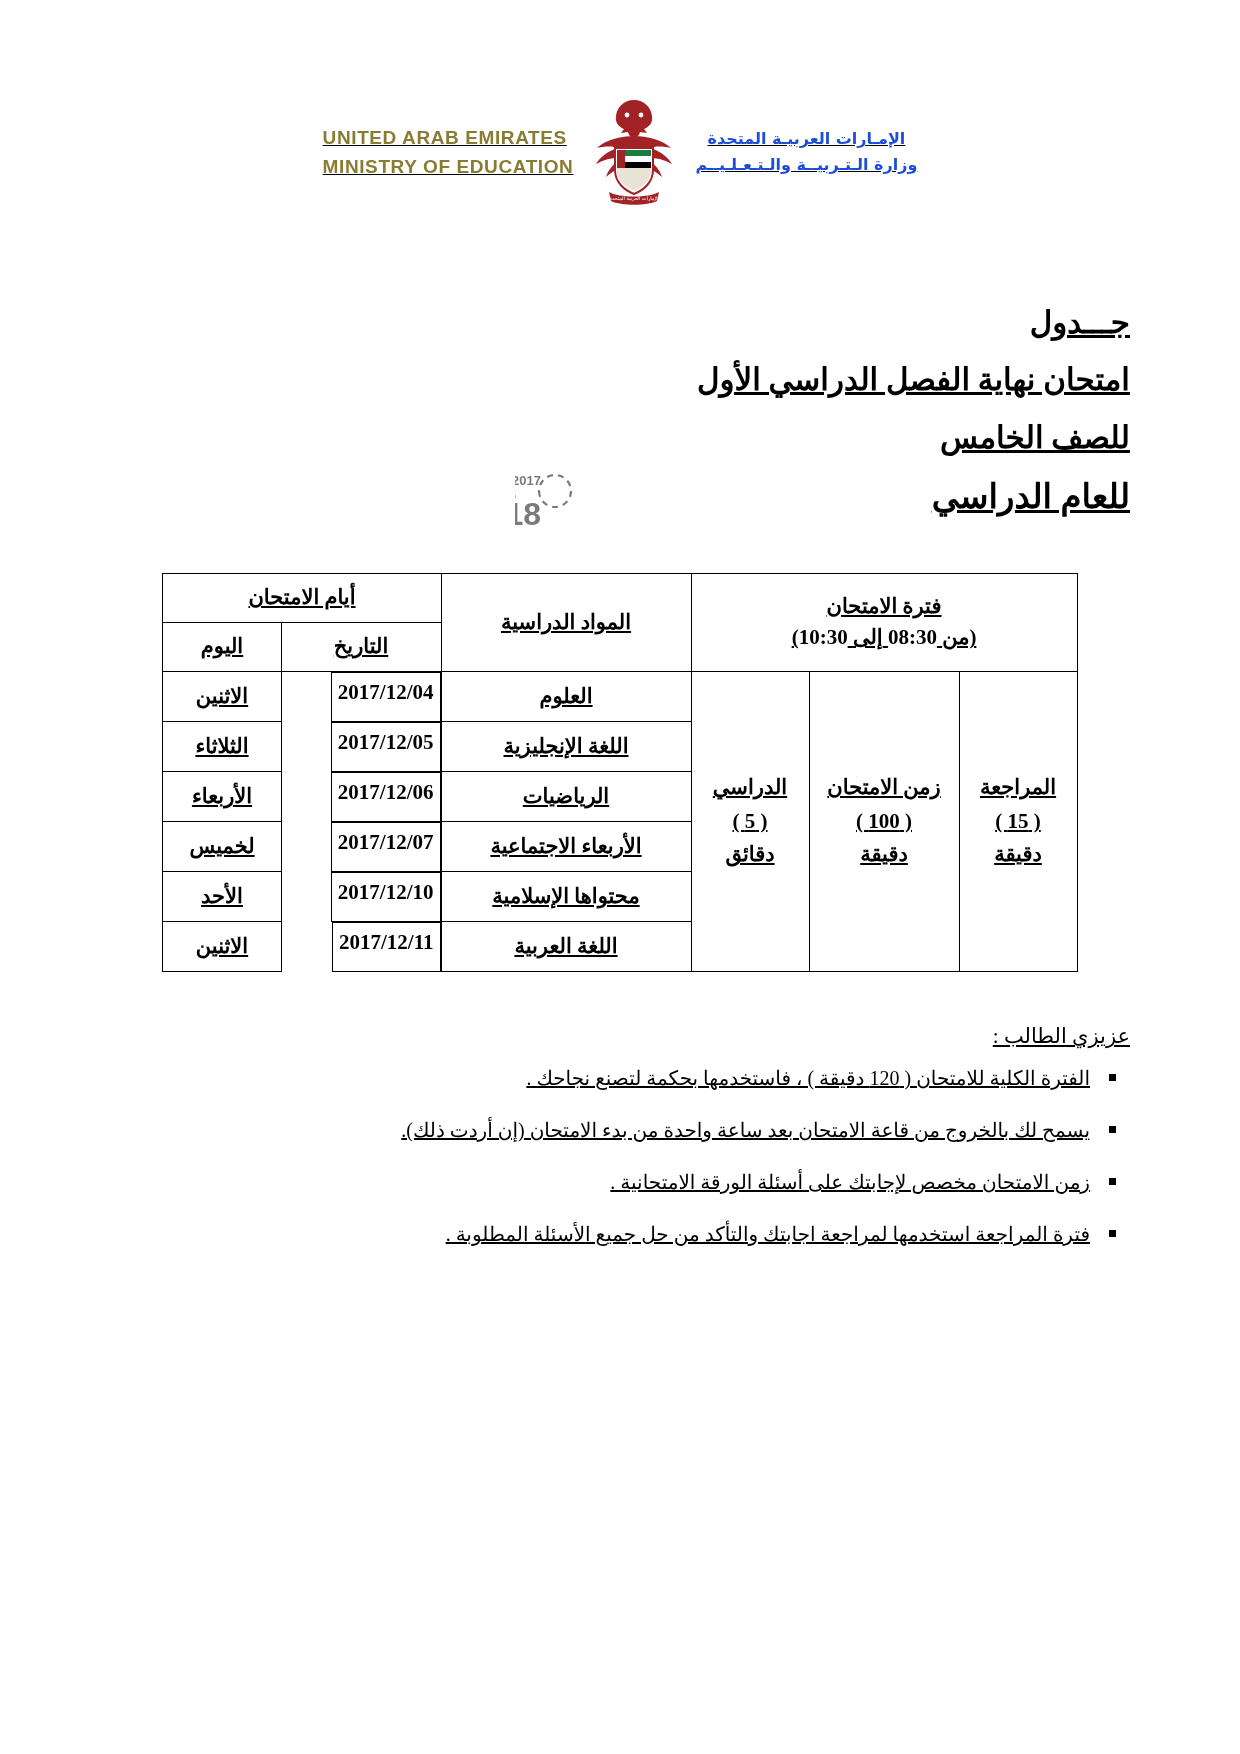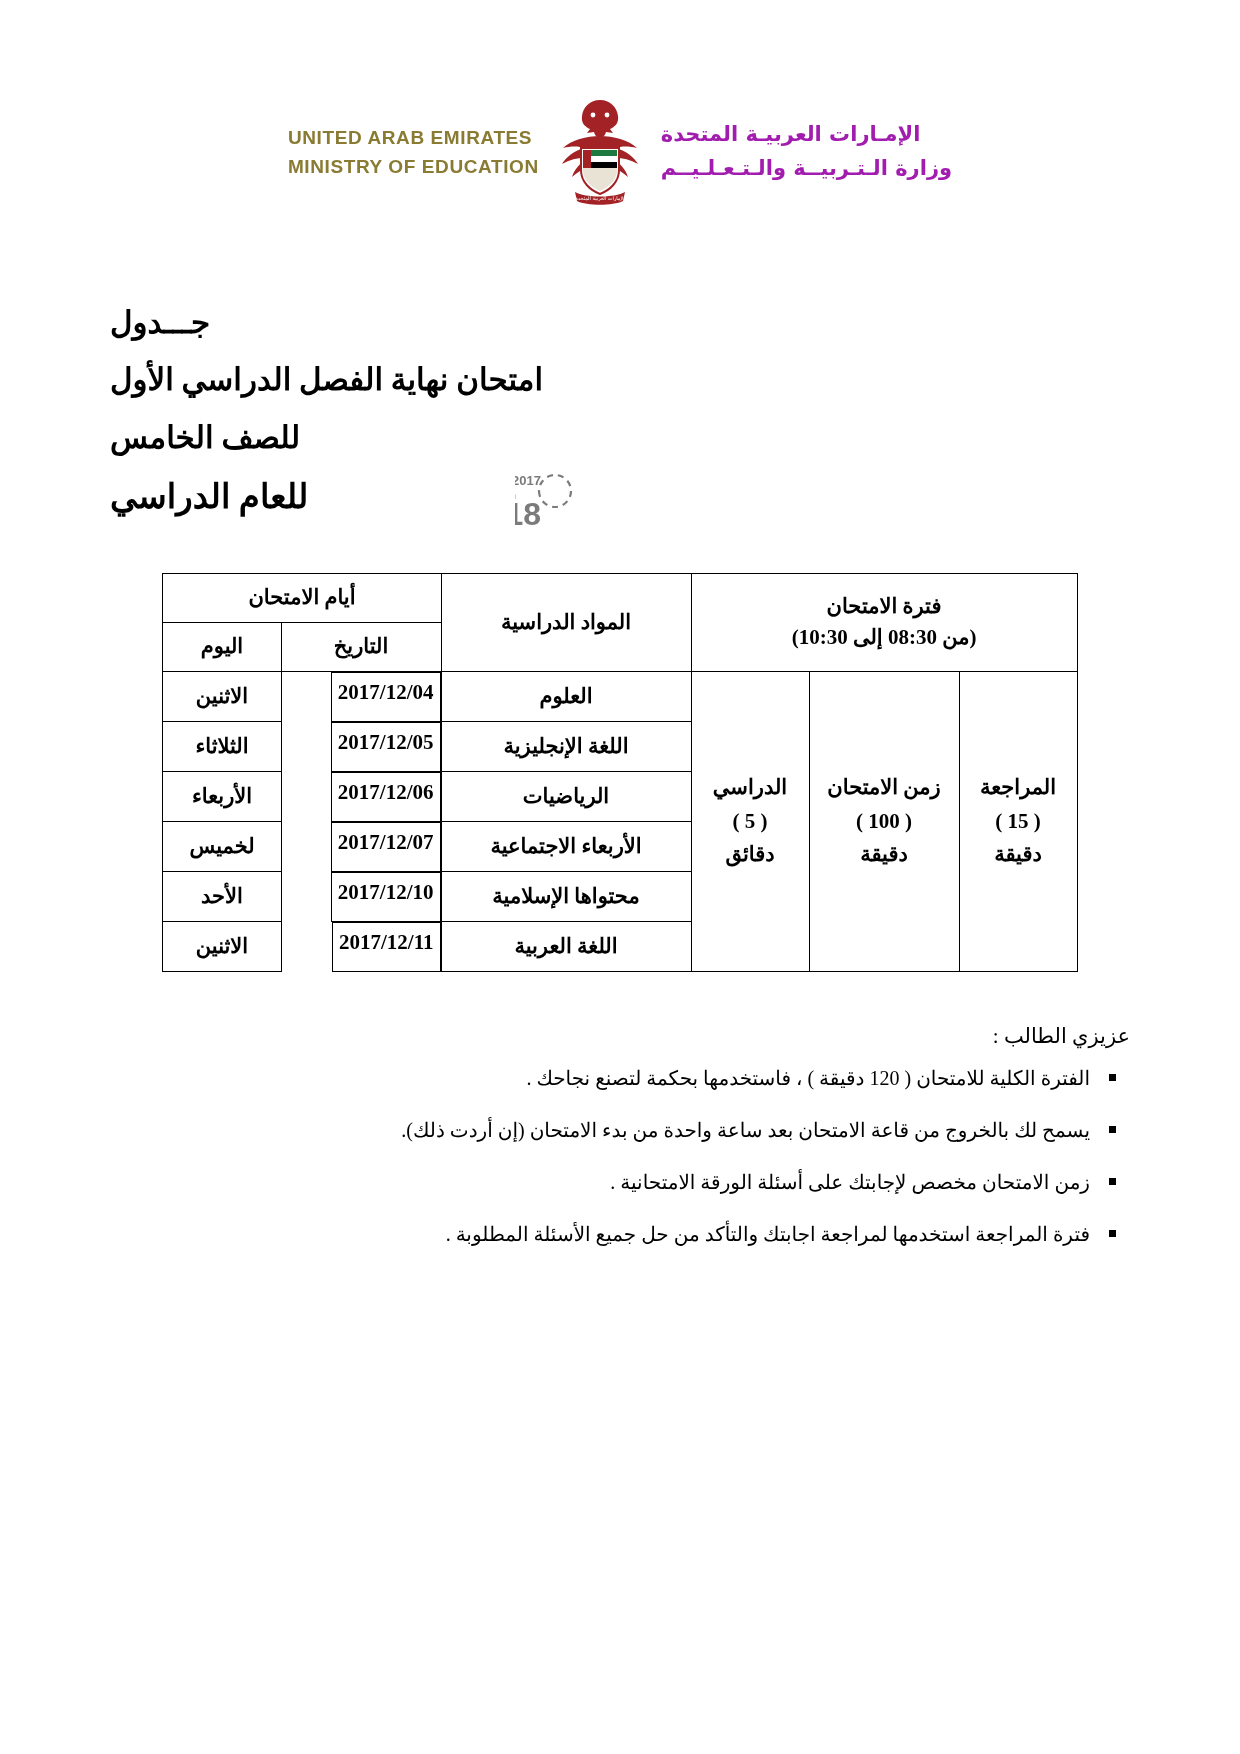--- a/index.html
+++ b/index.html
@@ -14,20 +14,21 @@
     color: #000000;
     position: relative;
     overflow: hidden;
   }
   .page {
     position: relative;
     width: 1240px;
     height: 1754px;
     box-sizing: border-box;
     padding: 0 110px;
+    text-decoration: underline;
   }
 
   
   .header {
     display: flex;
     align-items: center;
     justify-content: center;
     gap: 18px;
     padding-top: 96px;
     direction: ltr;
@@ -35,40 +36,40 @@
   .header-en {
     text-align: left;
     font-family: "Liberation Sans", sans-serif;
     color: #8a7b33;
     font-weight: bold;
     font-size: 19px;
     letter-spacing: 0.6px;
     line-height: 1.55;
   }
   .header-ar {
-    text-align: left;
+    text-align: center;
     direction: rtl;
     font-family: "DejaVu Sans", sans-serif;
-    color: #a21caf;
+    color: #1d4ed8;
     font-weight: bold;
-    font-size: 21px;
+    font-size: 16px;
     line-height: 1.6;
   }
   .emblem {
     width: 86px;
     height: 112px;
     position: relative;
     flex: 0 0 auto;
   }
   .emblem svg { display: block; }
 
   
   .titles {
     margin-top: 86px;
-    text-align: left;
+    text-align: right;
     direction: rtl;
     position: relative;
   }
   .title-line {
     font-family: "Liberation Serif", serif;
     font-weight: bold;
     color: #000;
     line-height: 1.85;
   }
   .t1 { font-size: 31px; letter-spacing: 2px; }

